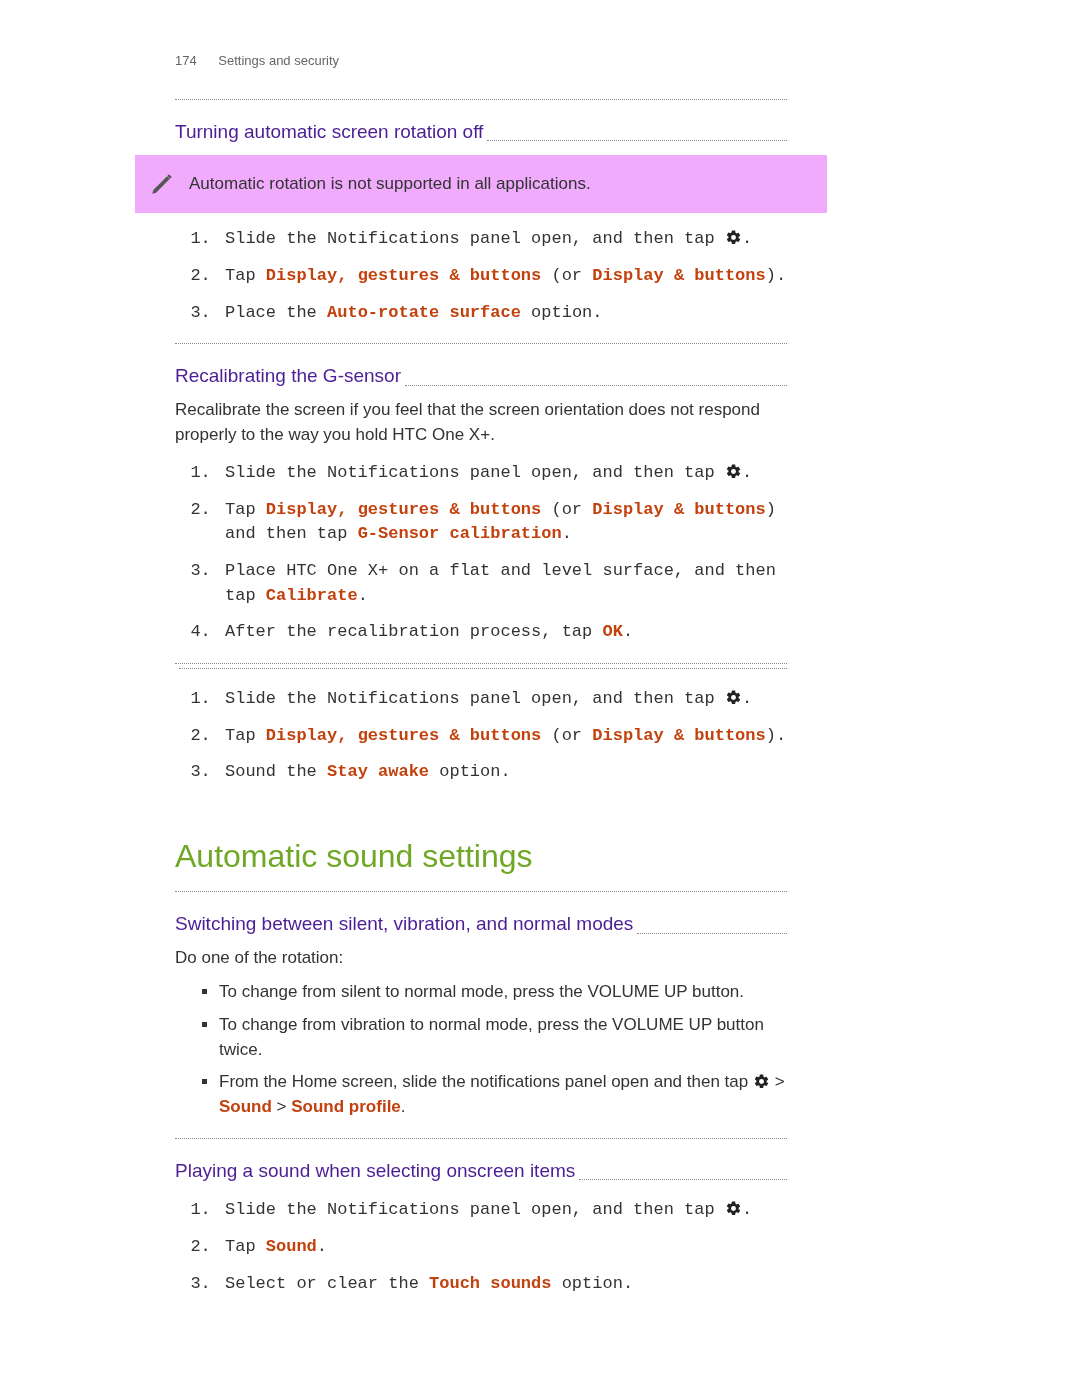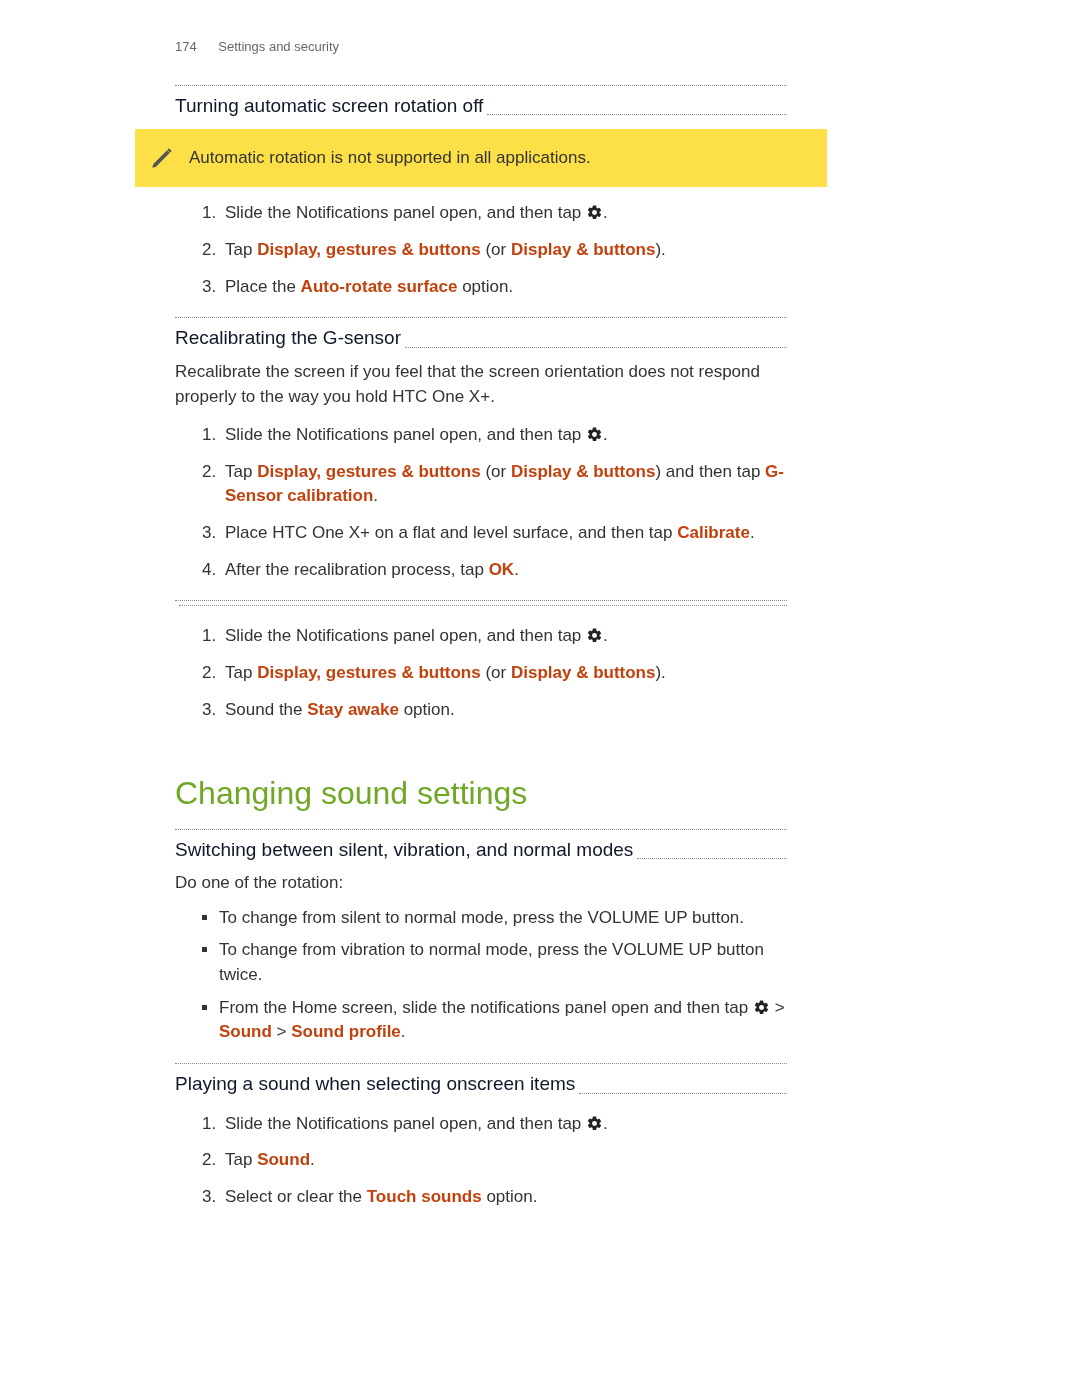--- a/index.html
+++ b/index.html
@@ -7,76 +7,77 @@
     margin: 0;
     background: #fff;
     font-family: "Segoe UI", "Helvetica Neue", Arial, sans-serif;
     color: #333;
     font-size: 17px;
     line-height: 1.45;
   }
   .page {
     width: 962px;
     min-height: 1397px;
-    padding: 38px 175px 60px 175px;
+    padding: 52px 175px 60px 175px;
     position: relative;
   }
   .runhead {
     font-size: 13px;
     color: #666;
     margin-bottom: 28px;
   }
   .runhead .pg { margin-right: 18px; }
   .dotted-full {
     border: none;
     border-top: 1px dotted #888;
     margin: 0;
   }
   .subhead-block { margin-top: 4px; margin-bottom: 0; }
   .subhead {
-    color: #0f172a;
+    color: #4c1d95;
     font-size: 19px;
     font-weight: 400;
-    margin: 2px 0 0 0;
+    margin: 14px 0 0 0;
     display: inline-block;
   }
   .under-rest {
     
     flex: 1;
     border-top: 1px dotted #888;
     margin-left: 4px;
     height: 0;
     align-self: flex-end;
     margin-bottom: 4px;
   }
   .subhead-row {
     display: flex;
     align-items: flex-end;
   }
   .notebox {
-    background: #fde047;
+    background: #f0abfc;
     margin: 10px -40px 14px -40px;
     padding: 16px 40px 16px 14px;
     display: flex;
     align-items: center;
     gap: 14px;
   }
   .notebox .noteicon {
     width: 26px; height: 26px; flex: 0 0 auto;
     display:flex;align-items:center;justify-content:center;
   }
   .notebox .notetext { color: #333; }
   ol.steps {
     list-style: decimal;
     margin: 14px 0 18px 0;
     padding-left: 46px;
   }
   ol.steps > li {
     padding-left: 4px;
     margin: 0 0 12px 0;
+    font-family: Liberation Mono, monospace;
   }
   ul.bullets {
     list-style: square;
     margin: 8px 0 18px 0;
     padding-left: 44px;
   }
   ul.bullets > li { margin: 0 0 8px 0; }
   .para { margin: 8px 0 10px 0; }
   h1.mainhead {
     color: #6fa824;
@@ -170,21 +171,21 @@
           </svg></span><span>.</span>
     </li>
     <li>
       <span>Tap </span><b>Display, gestures &amp; buttons</b><span> (or </span><b>Display &amp; buttons</b><span>).</span>
     </li>
     <li>
       <span>Sound the </span><b>Stay awake</b><span> option.</span>
     </li>
   </ol>
 
-  <h1 class="mainhead">Changing sound settings</h1>
+  <h1 class="mainhead">Automatic sound settings</h1>
 
   <hr class="dotted-full">
   <div class="subhead-row subhead-block">
     <span class="subhead">Switching between silent, vibration, and normal modes</span>
     <span class="under-rest"></span>
   </div>
   <p class="para">Do one of the rotation:</p>
   <ul class="bullets">
     <li>To change from silent to normal mode, press the VOLUME UP button.</li>
     <li>To change from vibration to normal mode, press the VOLUME UP button twice.</li>

